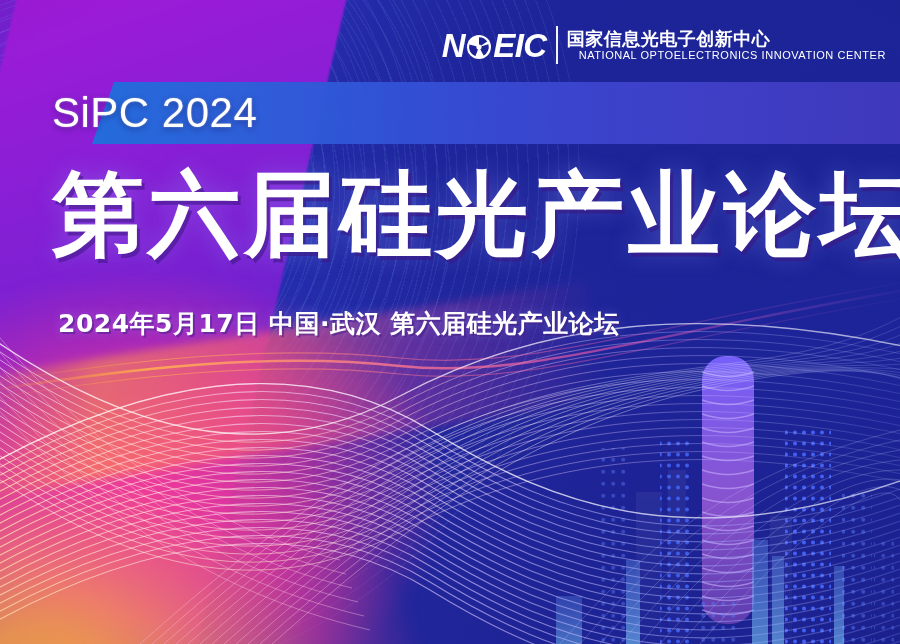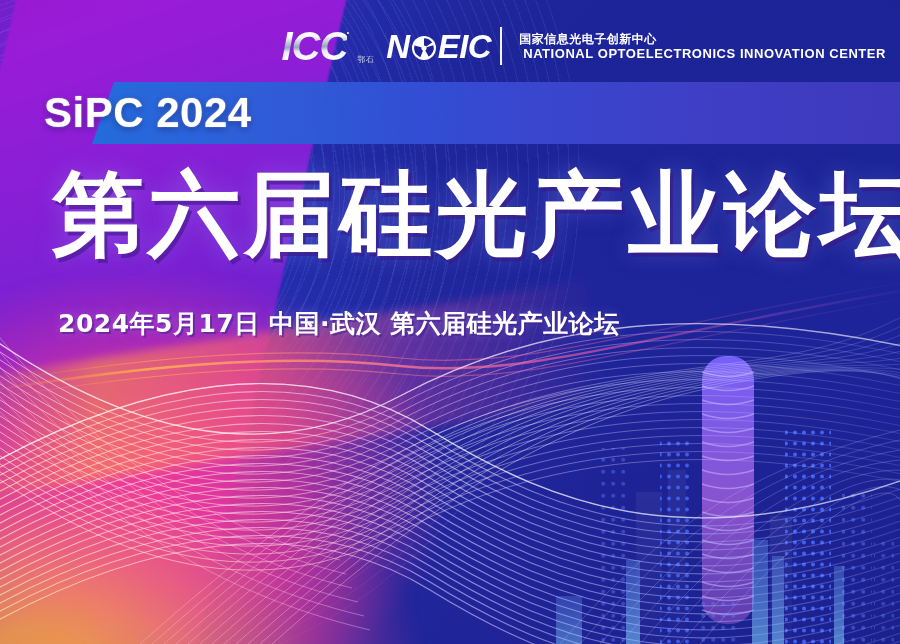--- a/index.html
+++ b/index.html
@@ -102,44 +102,44 @@
     font-size:33px;font-weight:bold;font-style:italic;color:#ffffff;
     letter-spacing:-.5px;line-height:1;display:flex;align-items:center;
   }
   .noeic-o{
     display:inline-block;width:26px;height:26px;position:relative;
     margin:0 1px;
   }
   .noeic-divider{width:2px;height:38px;background:#ffffff;opacity:.95;}
   .noeic-text{display:flex;flex-direction:column;gap:2px;}
   .noeic-cn{
-    font-size:12px;font-weight:bold;color:#ffffff;letter-spacing:.5px;
-    font-family:"DejaVu Sans",sans-serif;line-height:1;margin-left:8px;
+    font-size:18px;font-weight:bold;color:#ffffff;letter-spacing:.5px;
+    font-family:"DejaVu Sans",sans-serif;line-height:1;
   }
   .noeic-en{
-    font-size:13px;font-weight:bold;color:#ffffff;letter-spacing:.55px;
+    font-size:11px;font-weight:normal;color:#ffffff;letter-spacing:.55px;
     line-height:1;
     padding-left:12px;
   }
 
   
   .badge{
     position:absolute;left:0;top:82px;width:900px;height:62px;z-index:30;
   }
   .badge-bg{
     position:absolute;inset:0;
     background:linear-gradient(92deg,
       #1f63d8 0%, #1f6fdc 10%, #2a62d9 26%, #3350d6 46%,
       #3b46cf 62%, #4040c8 78%, #4039bd 100%);
     clip-path:polygon(114px 0, 900px 0, 900px 100%, 92px 100%);
     opacity:.96;
   }
   .badge-text{
-    position:absolute;left:44px;top:50%;transform:translateY(-50%);
-    font-size:42px;font-weight:bold;color:#ffffff;
+    position:absolute;left:52px;top:50%;transform:translateY(-50%);
+    font-size:42px;font-weight:normal;color:#ffffff;
     letter-spacing:.5px;
     text-shadow:0 2px 6px rgba(20,10,70,.45), 0 0 2px rgba(255,255,255,.5);
     white-space:nowrap;
   }
 
   
   .title{
     position:absolute;left:52px;top:168px;z-index:30;
     font-family:"DejaVu Sans","Liberation Sans",sans-serif;
     font-size:92px;font-weight:bold;color:#ffffff;
@@ -369,25 +369,20 @@
     <g fill="none" stroke="#ffffff" stroke-width="1.4" opacity=".55">
       <path d="M-20 470 C 140 380, 300 350, 430 430 S 700 560, 930 470"></path>
       <path d="M-20 330 C 120 430, 260 470, 400 396 S 700 300, 930 352"></path>
     </g>
   </svg>
 
   <div class="bg-vignette"></div>
 
   <div class="logos">
 
-    <div class="icc-logo">
-      <div class="icc-word">ICC</div>
-      <div class="icc-sup">·</div>
-      <div class="icc-cn">鄂石</div>
-    </div>
 
     <div class="noeic-block">
       <div class="noeic-word">
         <span>N</span>
         <span class="noeic-o">
           <svg viewBox="0 0 26 26" width="26" height="26">
             <circle cx="13" cy="13" r="12" fill="#ffffff"></circle>
             <path d="M13 3.2 A9.8 9.8 0 0 1 21.2 7.6 L13 13 Z" fill="#1d2394"></path>
             <path d="M22.4 10.2 A9.8 9.8 0 0 1 17.6 21.4 L13 13 Z" fill="#1d2394"></path>
             <path d="M9.4 22.2 A9.8 9.8 0 0 1 3.4 10.4 L13 13 Z" fill="#1d2394"></path>

